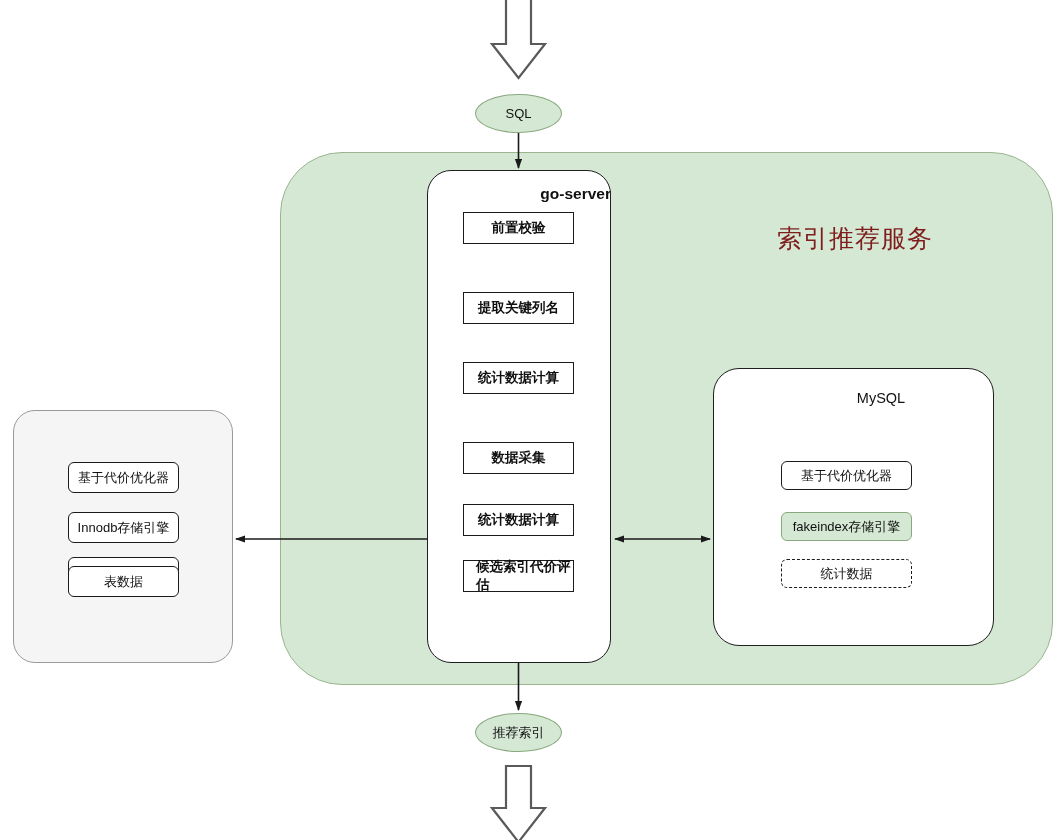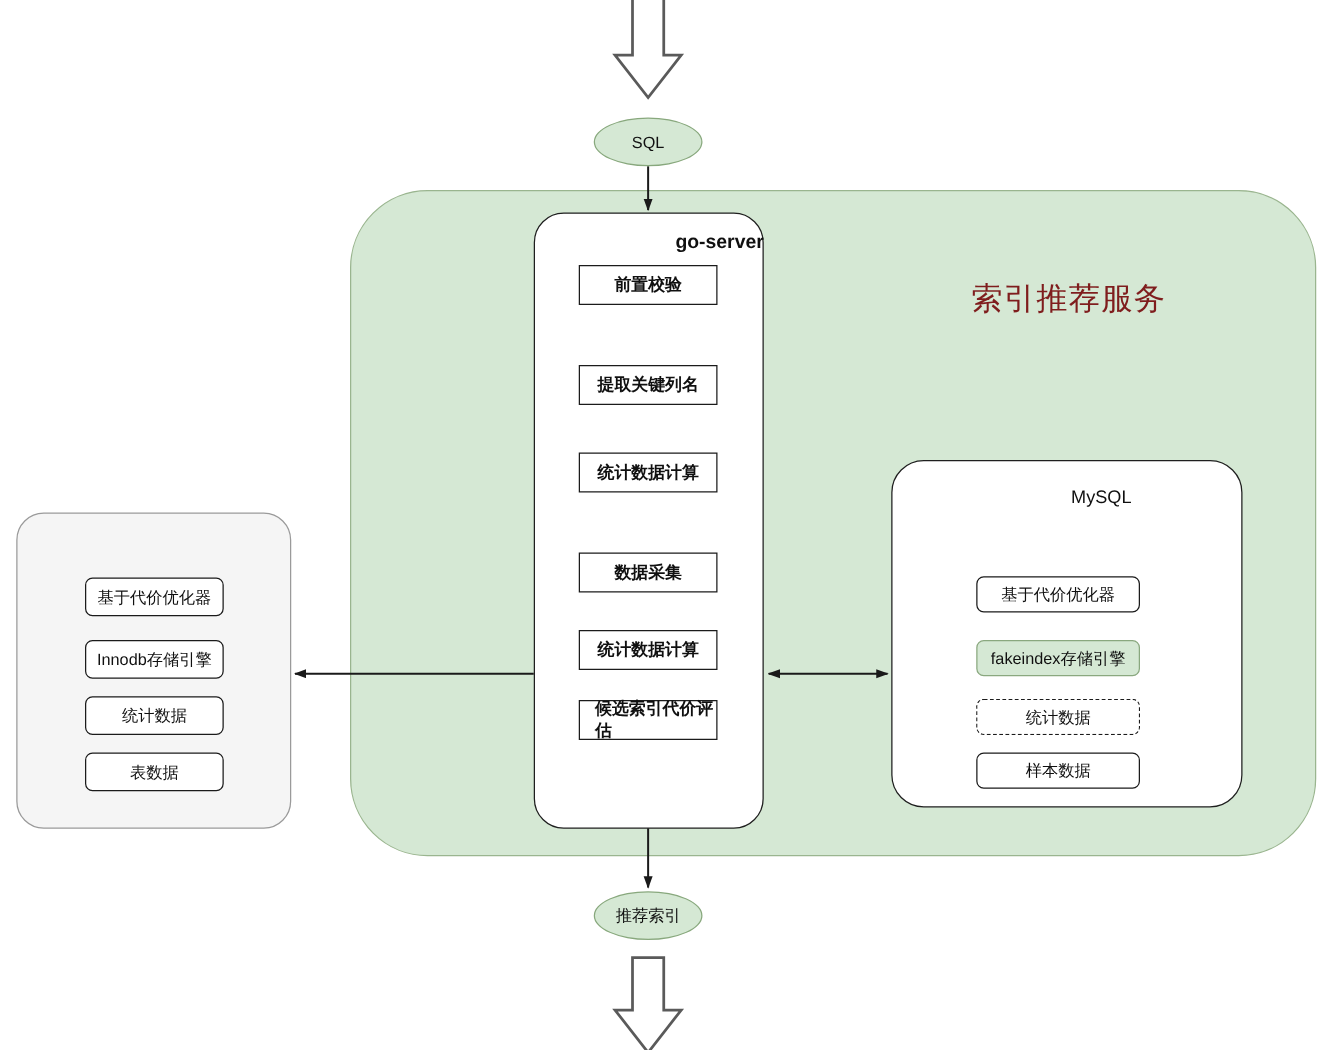--- a/index.html
+++ b/index.html
@@ -265,37 +265,34 @@
 
   <div class="biz-item" style="top:462px;">
     <span>基于代价优化器</span>
   </div>
   <div class="biz-item" style="top:512px;">
     <span>Innodb存储引擎</span>
   </div>
   <div class="biz-item" style="top:557px;">
     <span>统计数据</span>
   </div>
-  <div class="biz-item" style="top:602px;">
+  <div class="biz-item" style="top:566px;">
     <span>表数据</span>
   </div>
 
   <div class="mysql-panel"></div>
   <div class="mysql-title">MySQL</div>
 
   <div class="mysql-item" style="top:461px;">
     <span>基于代价优化器</span>
   </div>
   <div class="mysql-item fill-green" style="top:512px;">
     <span>fakeindex存储引擎</span>
   </div>
   <div class="mysql-item dashed" style="top:559px;">
     <span>统计数据</span>
   </div>
-  <div class="mysql-item" style="top:602px;">
-    <span>样本数据</span>
-  </div>
 
   <div class="ellipse-node ellipse-result">
     <span>推荐索引</span>
   </div>
 
 </div>
 
 </body></html>

